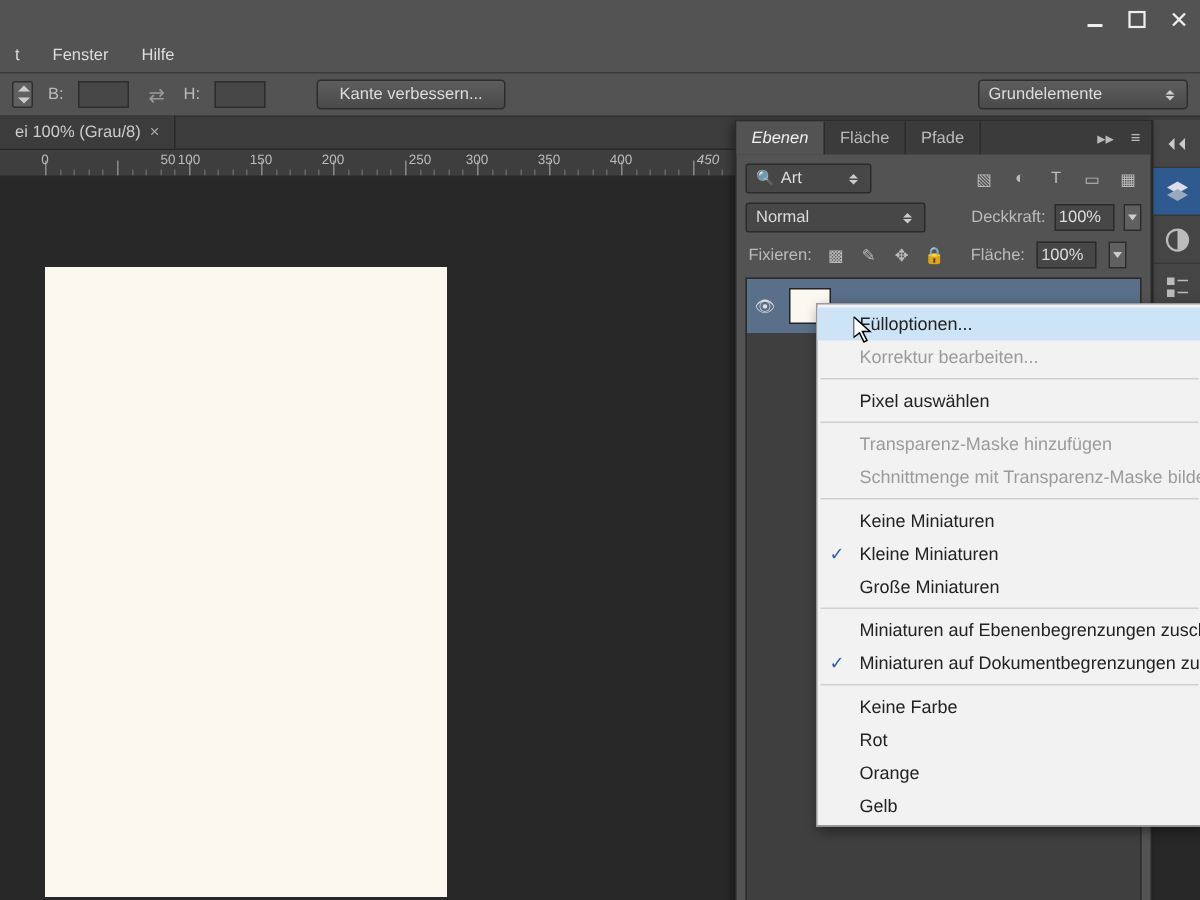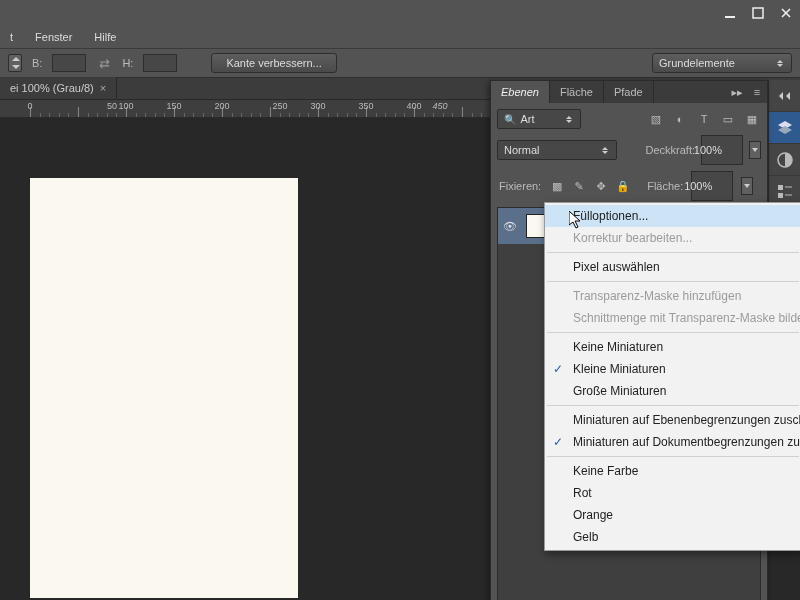--- a/index.html
+++ b/index.html
@@ -63,21 +63,21 @@
   .panel-tabs .spacer { flex: 1; }
   .panel-tabs .picon { width: 20px; display:flex;align-items:center;justify-content:center;color:#bbb;}
   .panel-body { padding: 6px 6px 2px 6px; }
   .prow { display: flex; align-items: center; gap: 6px; margin-bottom: 6px; }
   .filter-dd { flex:0 0 84px; height: 20px; background: #474747; border: 1px solid #2b2b2b; border-radius: 2px; display:flex; align-items:center; padding:0 6px; gap:4px; }
   .filter-dd .mag { color:#bbb; font-size:10px;}
   .prow .spacer { flex: 1; }
   .picon-sm { width: 18px; height: 18px; display:flex;align-items:center;justify-content:center;color:#bbb; }
   .blend-dd { flex:0 0 120px; height:20px; background:#474747;border:1px solid #2b2b2b;border-radius:2px;display:flex;align-items:center;padding:0 6px;justify-content:space-between;}
   .small-label { color:#bbb; }
-  .pct-field { width:40px;height:30px;background:#474747;border:1px solid #2b2b2b;display:flex;align-items:center;justify-content:flex-end;padding:0 20px;color:#ddd;}
+  .pct-field { width:40px;height:18px;background:#474747;border:1px solid #2b2b2b;display:flex;align-items:center;justify-content:flex-end;padding:0 8px;color:#ddd;}
   .pct-caret { width:12px;height:18px;background:#606060;border:1px solid #2b2b2b;display:flex;align-items:center;justify-content:center;}
   .pct-caret span{width:0;height:0;border-left:3px solid transparent;border-right:3px solid transparent;border-top:4px solid #ccc;}
   .lockrow { display:flex;align-items:center;gap:8px;padding:0 2px 6px 2px;}
   .lockrow .icons{display:flex;gap:6px;}
   .lockrow .icons span{width:16px;height:16px;display:flex;align-items:center;justify-content:center;color:#bbb;}
 
   .layer-list { background:#3f3f3f; border:1px solid #2b2b2b; min-height:40px; }
   .layer-row { height:36px; background:#5a6f8a; display:flex; align-items:center; gap:8px; padding:0 4px; }
   .eye { width:16px;color:#ddd;text-align:center;}
   .thumb { width:28px;height:24px;background:#fbf8ef;border:1px solid #222; }
@@ -199,21 +199,21 @@
     <div class="tick minor" style="left: 385.2px;"></div>
     <div class="tick minor" style="left: 394.8px;"></div>
     <div class="tick minor" style="left: 404.4px;"></div>
     <div class="tick major" style="left: 414px;"></div>
     <div class="ticklabel" style="left: 414px;">400</div>
     <div class="tick minor" style="left: 423.6px;"></div>
     <div class="tick minor" style="left: 433.2px;"></div>
     <div class="tick minor" style="left: 442.8px;"></div>
     <div class="tick minor" style="left: 452.4px;"></div>
     <div class="tick major" style="left: 462px;"></div>
-    <div class="ticklabel" style="left: 440px; font-style: italic;">450</div>
+    <div class="ticklabel" style="left: 472px; font-style: italic;">450</div>
     <div class="tick minor" style="left: 471.6px;"></div>
     <div class="tick minor" style="left: 481.2px;"></div>
     <div class="tick minor" style="left: 490.8px;"></div>
     <div class="tick minor" style="left: 500.4px;"></div>
   </div>
 
 <div class="workspace">
   <div class="canvas"></div>
 </div>
 

